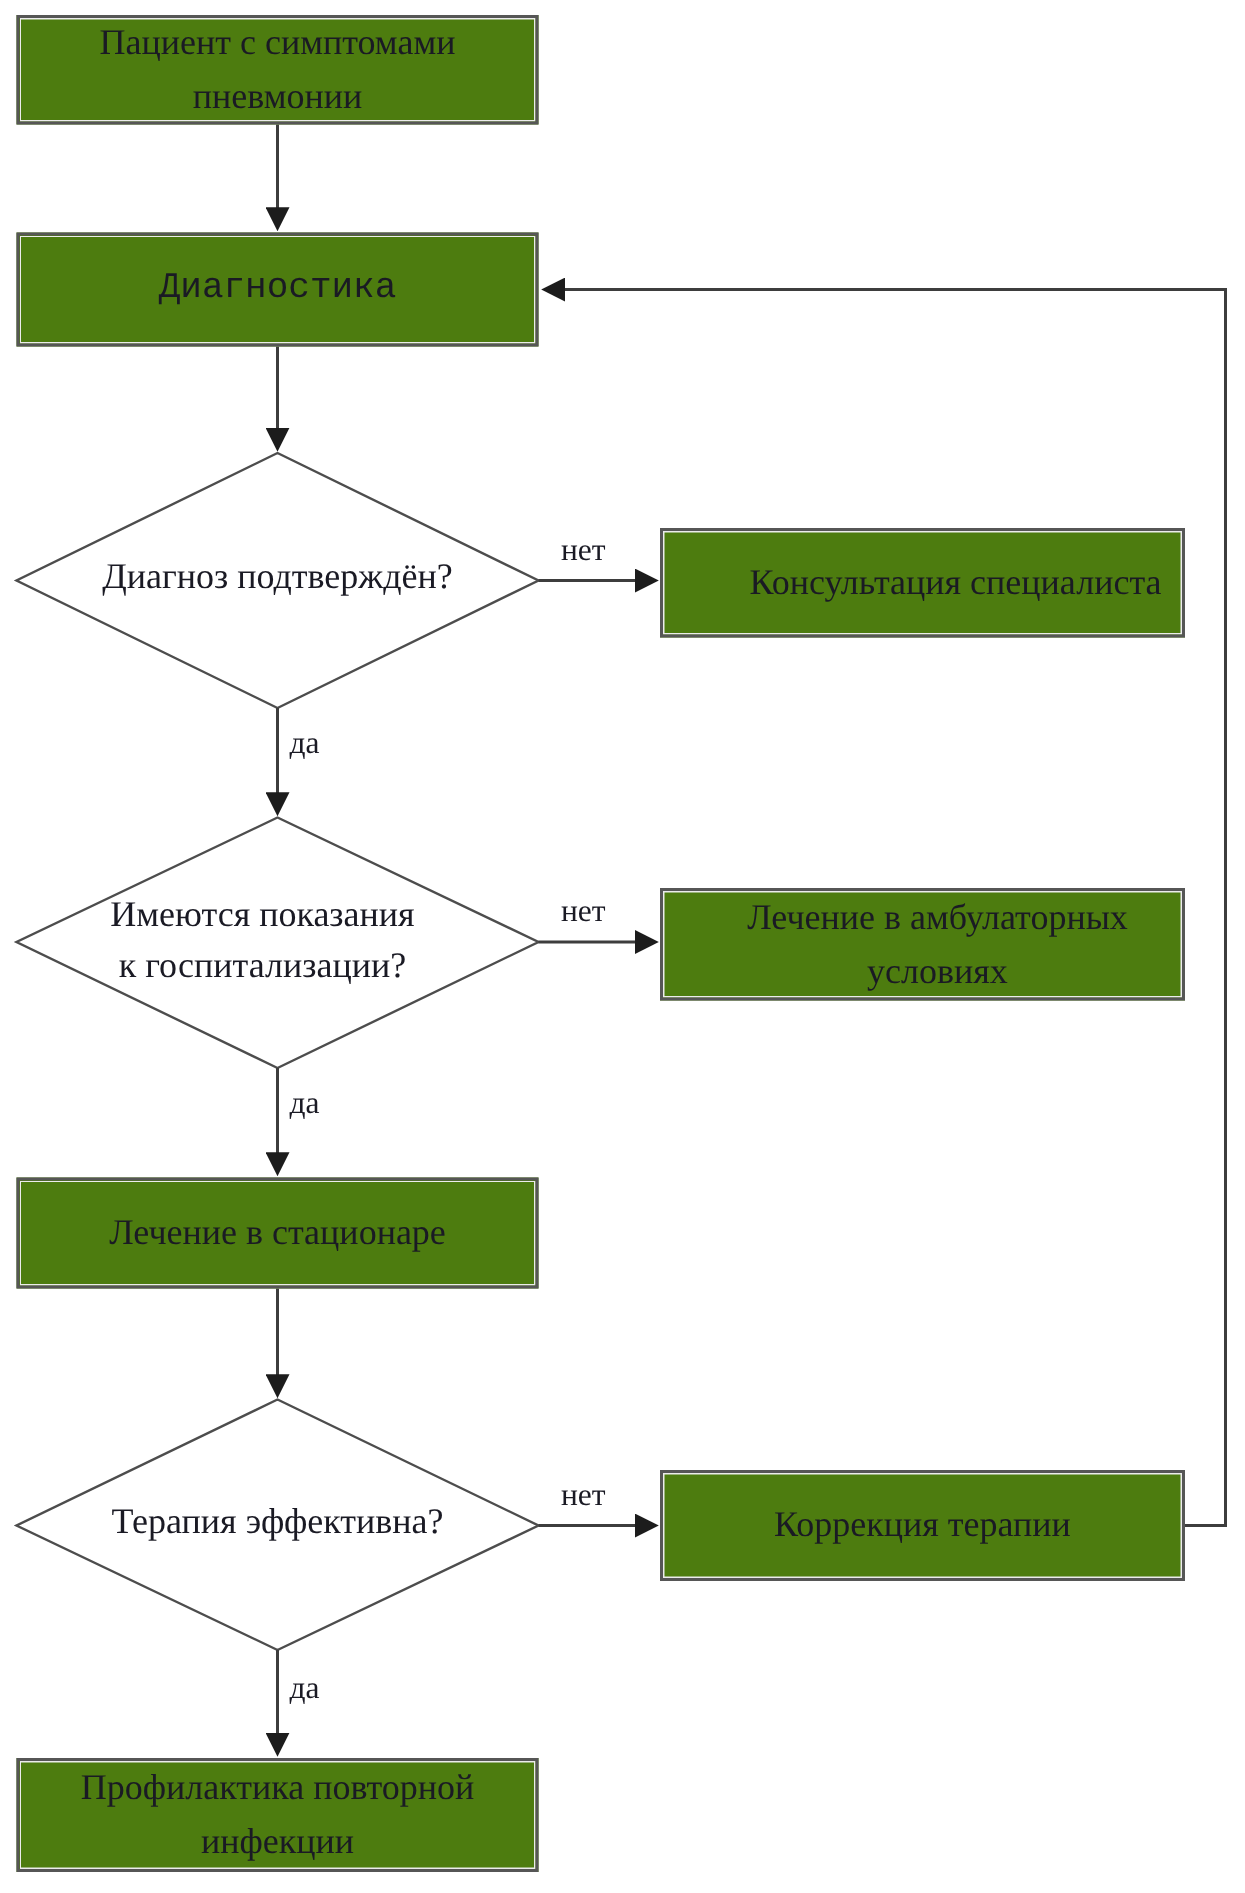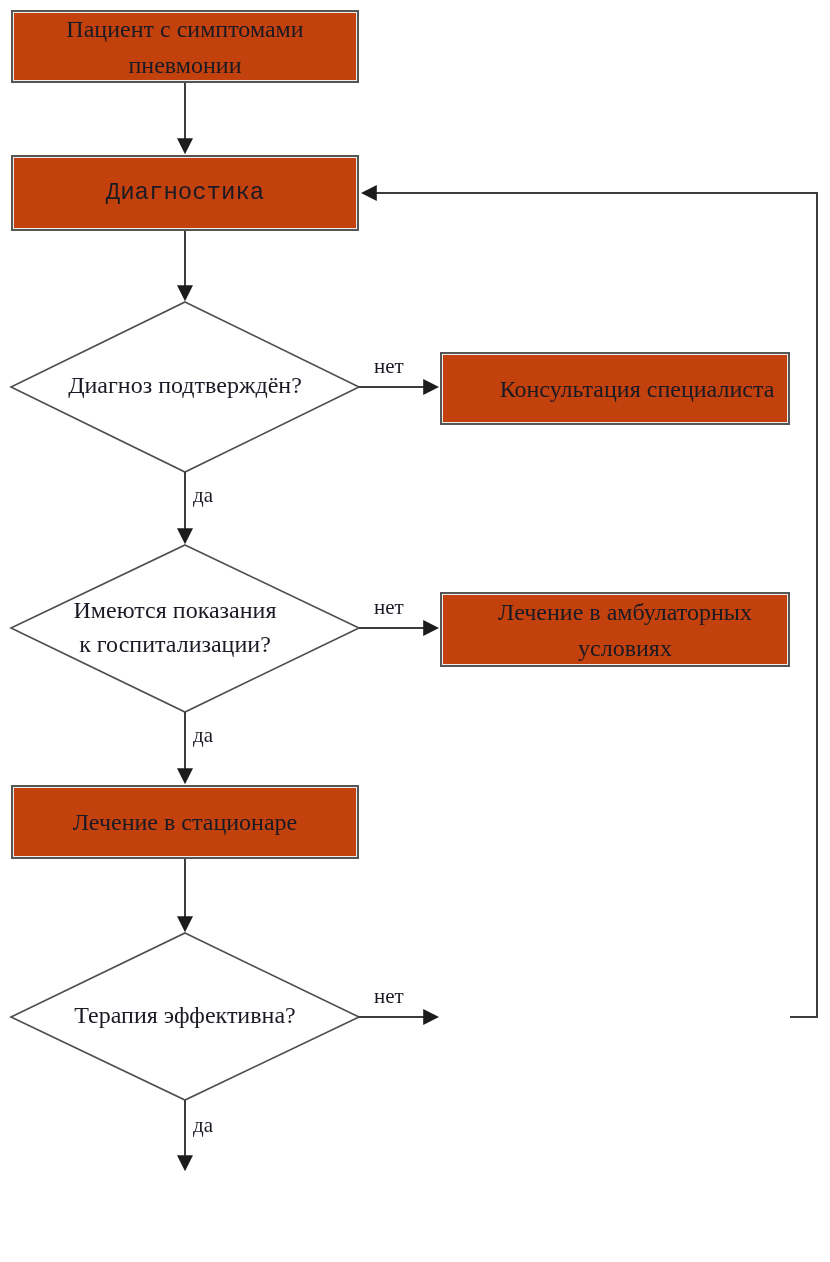--- a/index.html
+++ b/index.html
@@ -12,21 +12,21 @@
     color: #1a1a24;
     overflow: hidden;
   }
   svg.wires {
     position: absolute;
     left: 0; top: 0;
     width: 830px; height: 1262px;
   }
   .node {
     position: absolute;
-    background: #c2410c;
+    background: #4d7c0f;
     border: 2px solid #565656;
     box-shadow: inset 0 0 0 1px #ececec;
     display: flex;
     align-items: center;
     justify-content: center;
     text-align: center;
     font-size: 24px;
     line-height: 1.5;
     white-space: pre-line;
     box-sizing: border-box;
@@ -96,20 +96,23 @@
     <polyline points="790,1017 817,1017 817,193 364,193" fill="none" stroke="#3d3d3d" stroke-width="2" marker-end="url(#ah)"></polyline>
   </svg>
 
   <div class="node" id="n-patient">Пациент с симптомами
 пневмонии</div>
   <div class="node" id="n-diagnostics">Диагностика</div>
   <div class="node" id="n-specialist">Консультация специалиста</div>
   <div class="node" id="n-outpatient">Лечение в амбулаторных
 условиях</div>
   <div class="node" id="n-inpatient">Лечение в стационаре</div>
+  <div class="node" id="n-correction">Коррекция терапии</div>
+  <div class="node" id="n-prevention">Профилактика повторной
+инфекции</div>
 
   <div class="dlabel" id="t-confirmed">Диагноз подтверждён?</div>
   <div class="dlabel" id="t-hospital">Имеются показания
 к госпитализации?</div>
   <div class="dlabel" id="t-effective">Терапия эффективна?</div>
 
   <span class="elabel" id="e-no-1">нет</span>
   <span class="elabel" id="e-yes-1">да</span>
   <span class="elabel" id="e-no-2">нет</span>
   <span class="elabel" id="e-yes-2">да</span>

